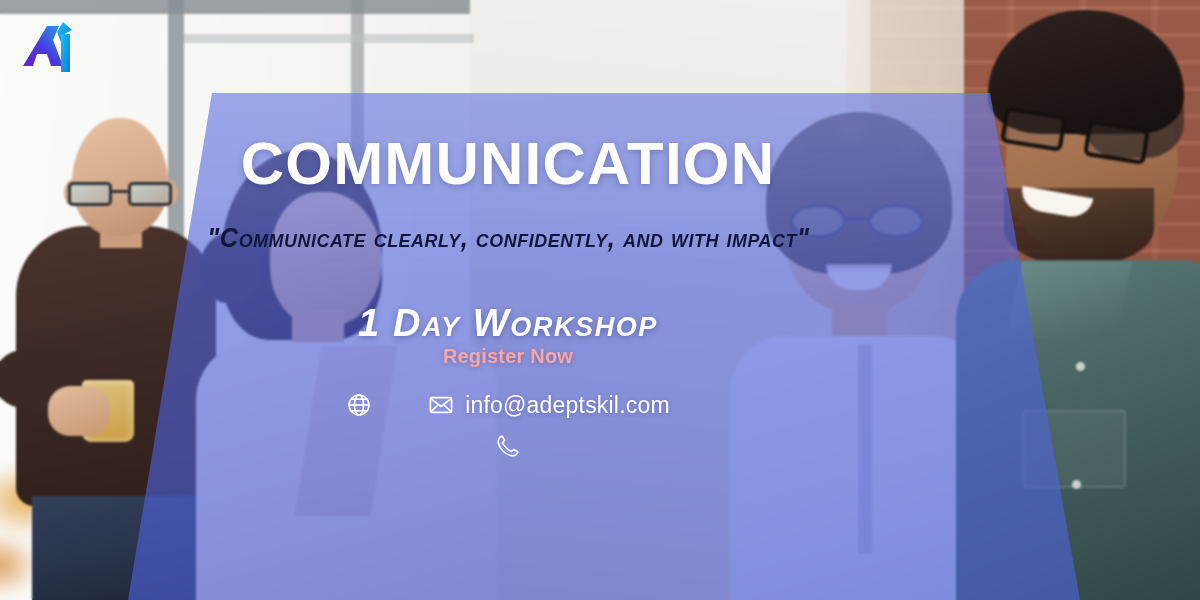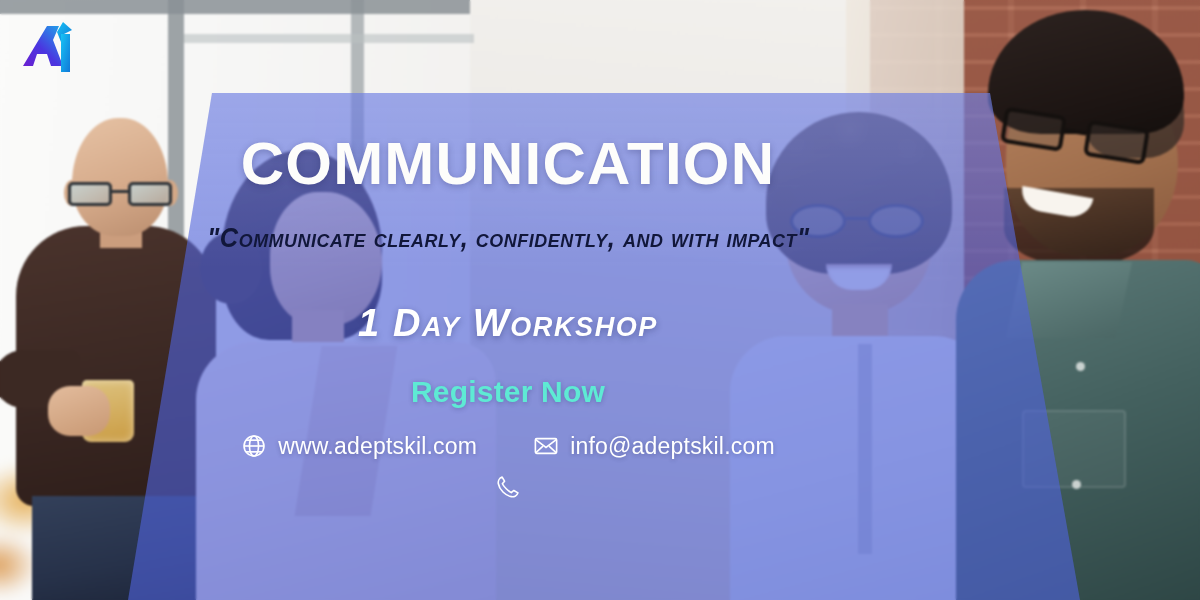--- a/index.html
+++ b/index.html
@@ -285,25 +285,24 @@
     font-size:38px;
     font-weight:700;
     font-style:italic;
     font-variant:small-caps;
     letter-spacing:1.6px;
     color:#ffffff;
     text-shadow:0 2px 6px rgba(30,36,90,.38);
   }
 
   .register {
-    margin-top:30px;
-    font-size:30px;
+    font-size:20px;
     font-weight:700;
     letter-spacing:.2px;
-    color:#5eead4;
+    color:#fca5a5;
     text-shadow:0 1px 5px rgba(30,36,90,.30);
   }
 
   .contact-row {
     margin-top:24px;
     display:flex; align-items:center; justify-content:center;
     gap:56px;
   }
   .contact-item {
     display:flex; align-items:center; gap:11px;
@@ -433,21 +432,20 @@
       <div class="contact-item">
         <span class="icon">
           <svg viewBox="0 0 24 24" fill="none" stroke="#ffffff" stroke-width="1.5">
             <circle cx="12" cy="12" r="9.2"></circle>
             <ellipse cx="12" cy="12" rx="4.2" ry="9.2"></ellipse>
             <line x1="2.8" y1="12" x2="21.2" y2="12"></line>
             <line x1="4.6" y1="6.6" x2="19.4" y2="6.6"></line>
             <line x1="4.6" y1="17.4" x2="19.4" y2="17.4"></line>
           </svg>
         </span>
-        <span>www.adeptskil.com</span>
       </div>
 
       <div class="contact-item">
         <span class="icon">
           <svg viewBox="0 0 24 24" fill="none" stroke="#ffffff" stroke-width="1.5">
             <rect x="2.2" y="5.2" width="19.6" height="13.6" rx="1.2"></rect>
             <path d="M2.2 5.8 L12 13.4 L21.8 5.8"></path>
             <path d="M2.4 18.4 L9.2 12.2"></path>
             <path d="M21.6 18.4 L14.8 12.2"></path>
           </svg>

